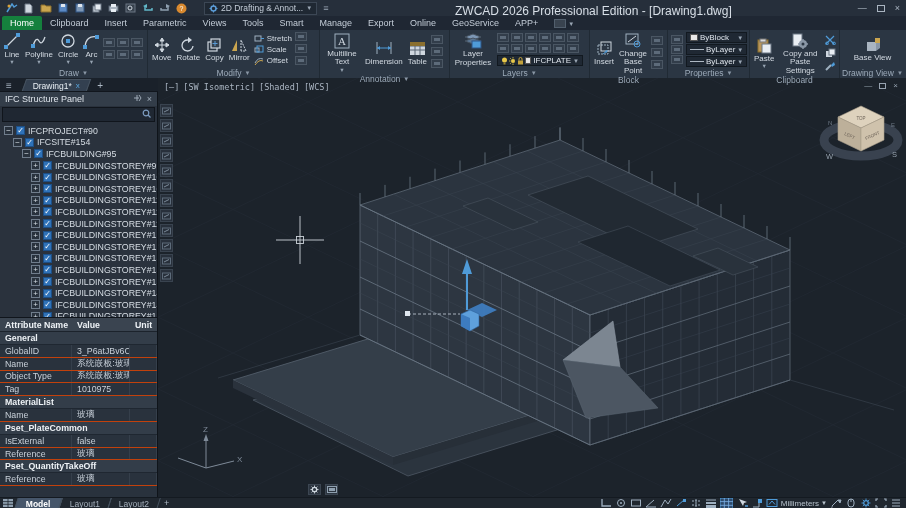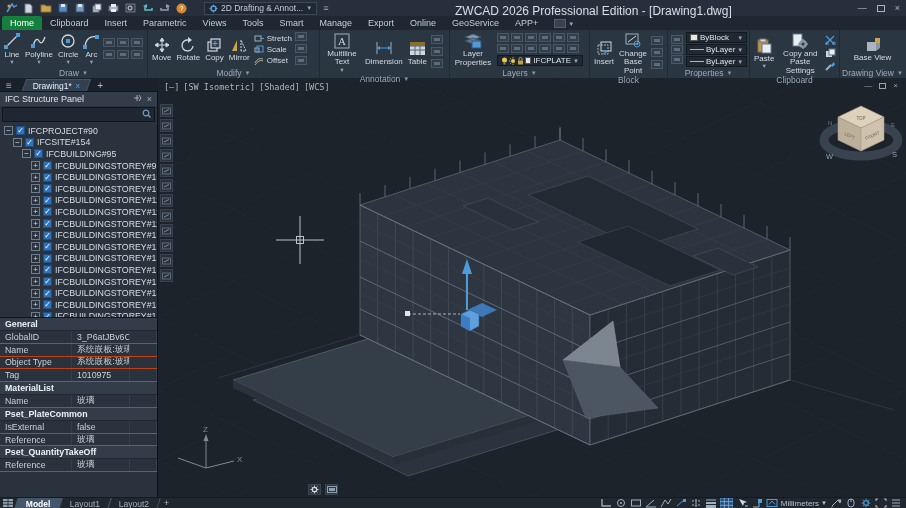--- a/index.html
+++ b/index.html
@@ -663,20 +663,25 @@
         <span class="cb">✓</span>
         <span class="tlabel">IFCBUILDINGSTOREY#146</span>
       </div>
       <div class="trow" style="padding-left: 29px;">
         <span class="expander">+</span>
         <span class="cb">✓</span>
         <span class="tlabel">IFCBUILDINGSTOREY#150</span>
       </div>
     </div>
   <div id="atable">
+    <div class="ahead">
+      <span class="acell c1">Attribute Name</span>
+      <span class="acell c2">Value</span>
+      <span class="acell c3">Unit</span>
+    </div>
     <div id="abody">
         <div class="asec">General</div>
         <div class="arow">
           <span class="acell c1">GlobalID</span>
           <span class="acell c2">3_P6atJBv6CxFN...</span>
           <span class="acell c3"></span>
         </div>
         <div class="arow">
           <span class="acell c1">Name</span>
           <span class="acell c2">系统嵌板:玻璃:10...</span>

